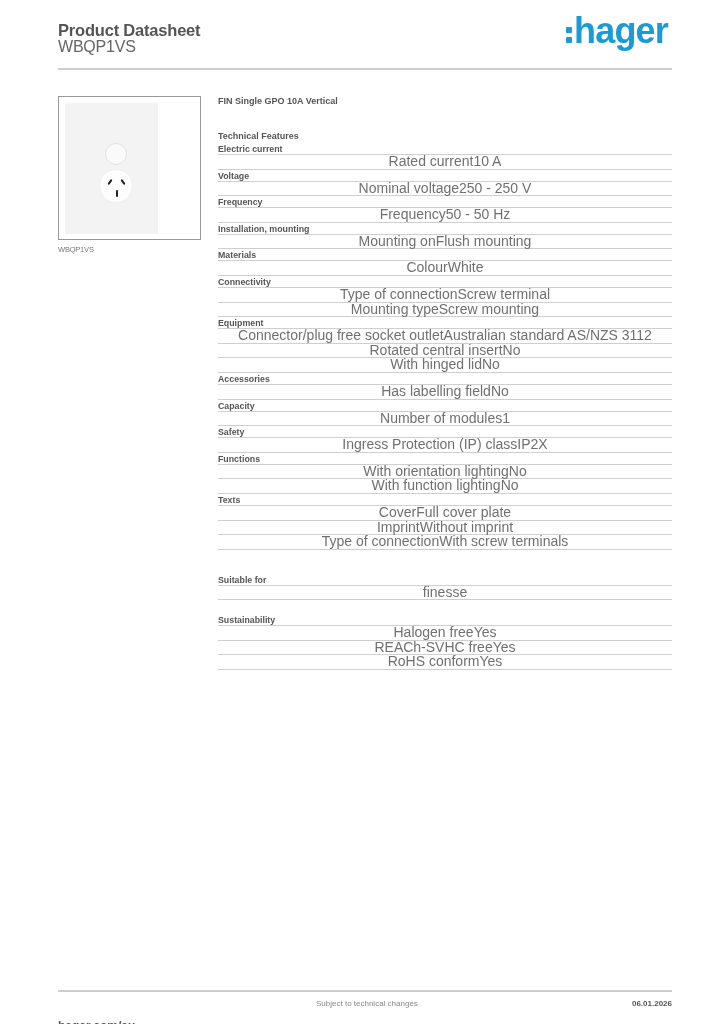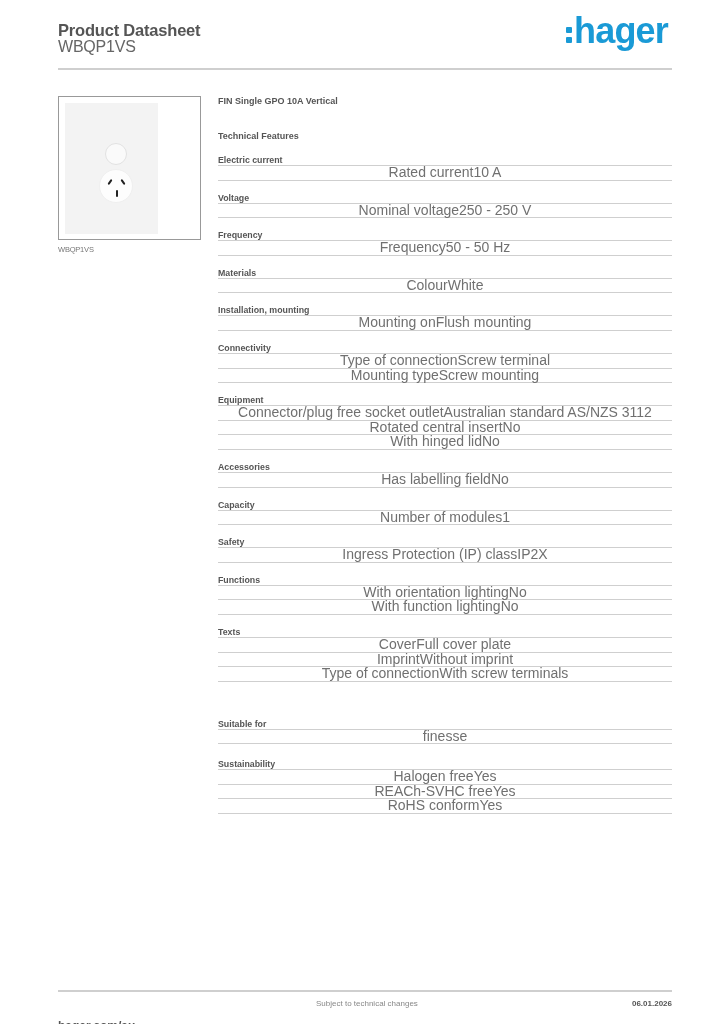--- a/index.html
+++ b/index.html
@@ -22,25 +22,25 @@
   .pin { position: absolute; width: 2px; height: 6px; background: #222; border-radius: 1px; }
   .pin.l { left: 9px; top: 9px; transform: rotate(35deg); }
   .pin.r { left: 22px; top: 9px; transform: rotate(-35deg); }
   .pin.e { left: 16px; top: 20px; height: 7px; }
   .product-caption { position: absolute; left: 58px; top: 245px; font-size: 7.5px; color: #777; letter-spacing: -0.2px; }
 
   .content { position: absolute; left: 218px; top: 94px; width: 454px; }
   .product-name { font-size: 9px; font-weight: bold; color: #555; height: 14px; line-height: 14px; }
   .section-title { margin-top: 21px; font-size: 9px; font-weight: bold; color: #555; height: 14px; line-height: 14px; }
 
-  .group { margin-top: 11px; }
+  .group { }
   .group-head { font-size: 8.8px; font-weight: bold; color: #555; height: 12px; line-height: 12px; border-bottom: 1.5px solid #cfcfcf; }
   .row { display: flex; justify-content: center; font-size: 14px; color: #707070; height: 14.6px; line-height: 13.5px; border-bottom: 1.5px solid #cfcfcf; }
   .row .val { text-align: right; }
-  .group.wide { margin-top: 36px; }
+  .group.wide { margin-top: 24px; }
 
   .footer-rule { position: absolute; left: 58px; top: 990px; width: 614px; height: 1.5px; background: #cfcfcf; }
   .footer-left { position: absolute; left: 58px; top: 999px; font-size: 12px; font-weight: bold; color: #555; margin-top: 20px; }
   .footer-mid { position: absolute; left: 316px; top: 999px; font-size: 8px; color: #888; }
   .footer-right { position: absolute; right: 52px; top: 999px; font-size: 8px; font-weight: bold; color: #555; }
 </style>
 </head>
 <body>
 
 <div>
@@ -84,32 +84,32 @@
 
   <div class="group">
     <div class="group-head">Frequency</div>
     <div class="row">
         <span>Frequency</span>
         <span class="val">50 - 50 Hz</span>
       </div>
   </div>
 
   <div class="group">
+    <div class="group-head">Installation, mounting</div>
+    <div class="row">
+        <span>Mounting on</span>
+        <span class="val">Flush mounting</span>
+      </div>
+  </div>
+
+  <div class="group">
     <div class="group-head">Materials</div>
     <div class="row">
         <span>Colour</span>
         <span class="val">White</span>
-      </div>
-  </div>
-
-  <div class="group">
-    <div class="group-head">Installation, mounting</div>
-    <div class="row">
-        <span>Mounting on</span>
-        <span class="val">Flush mounting</span>
       </div>
   </div>
 
   <div class="group">
     <div class="group-head">Connectivity</div>
     <div class="row">
         <span>Type of connection</span>
         <span class="val">Screw terminal</span>
       </div>
     <div class="row">

